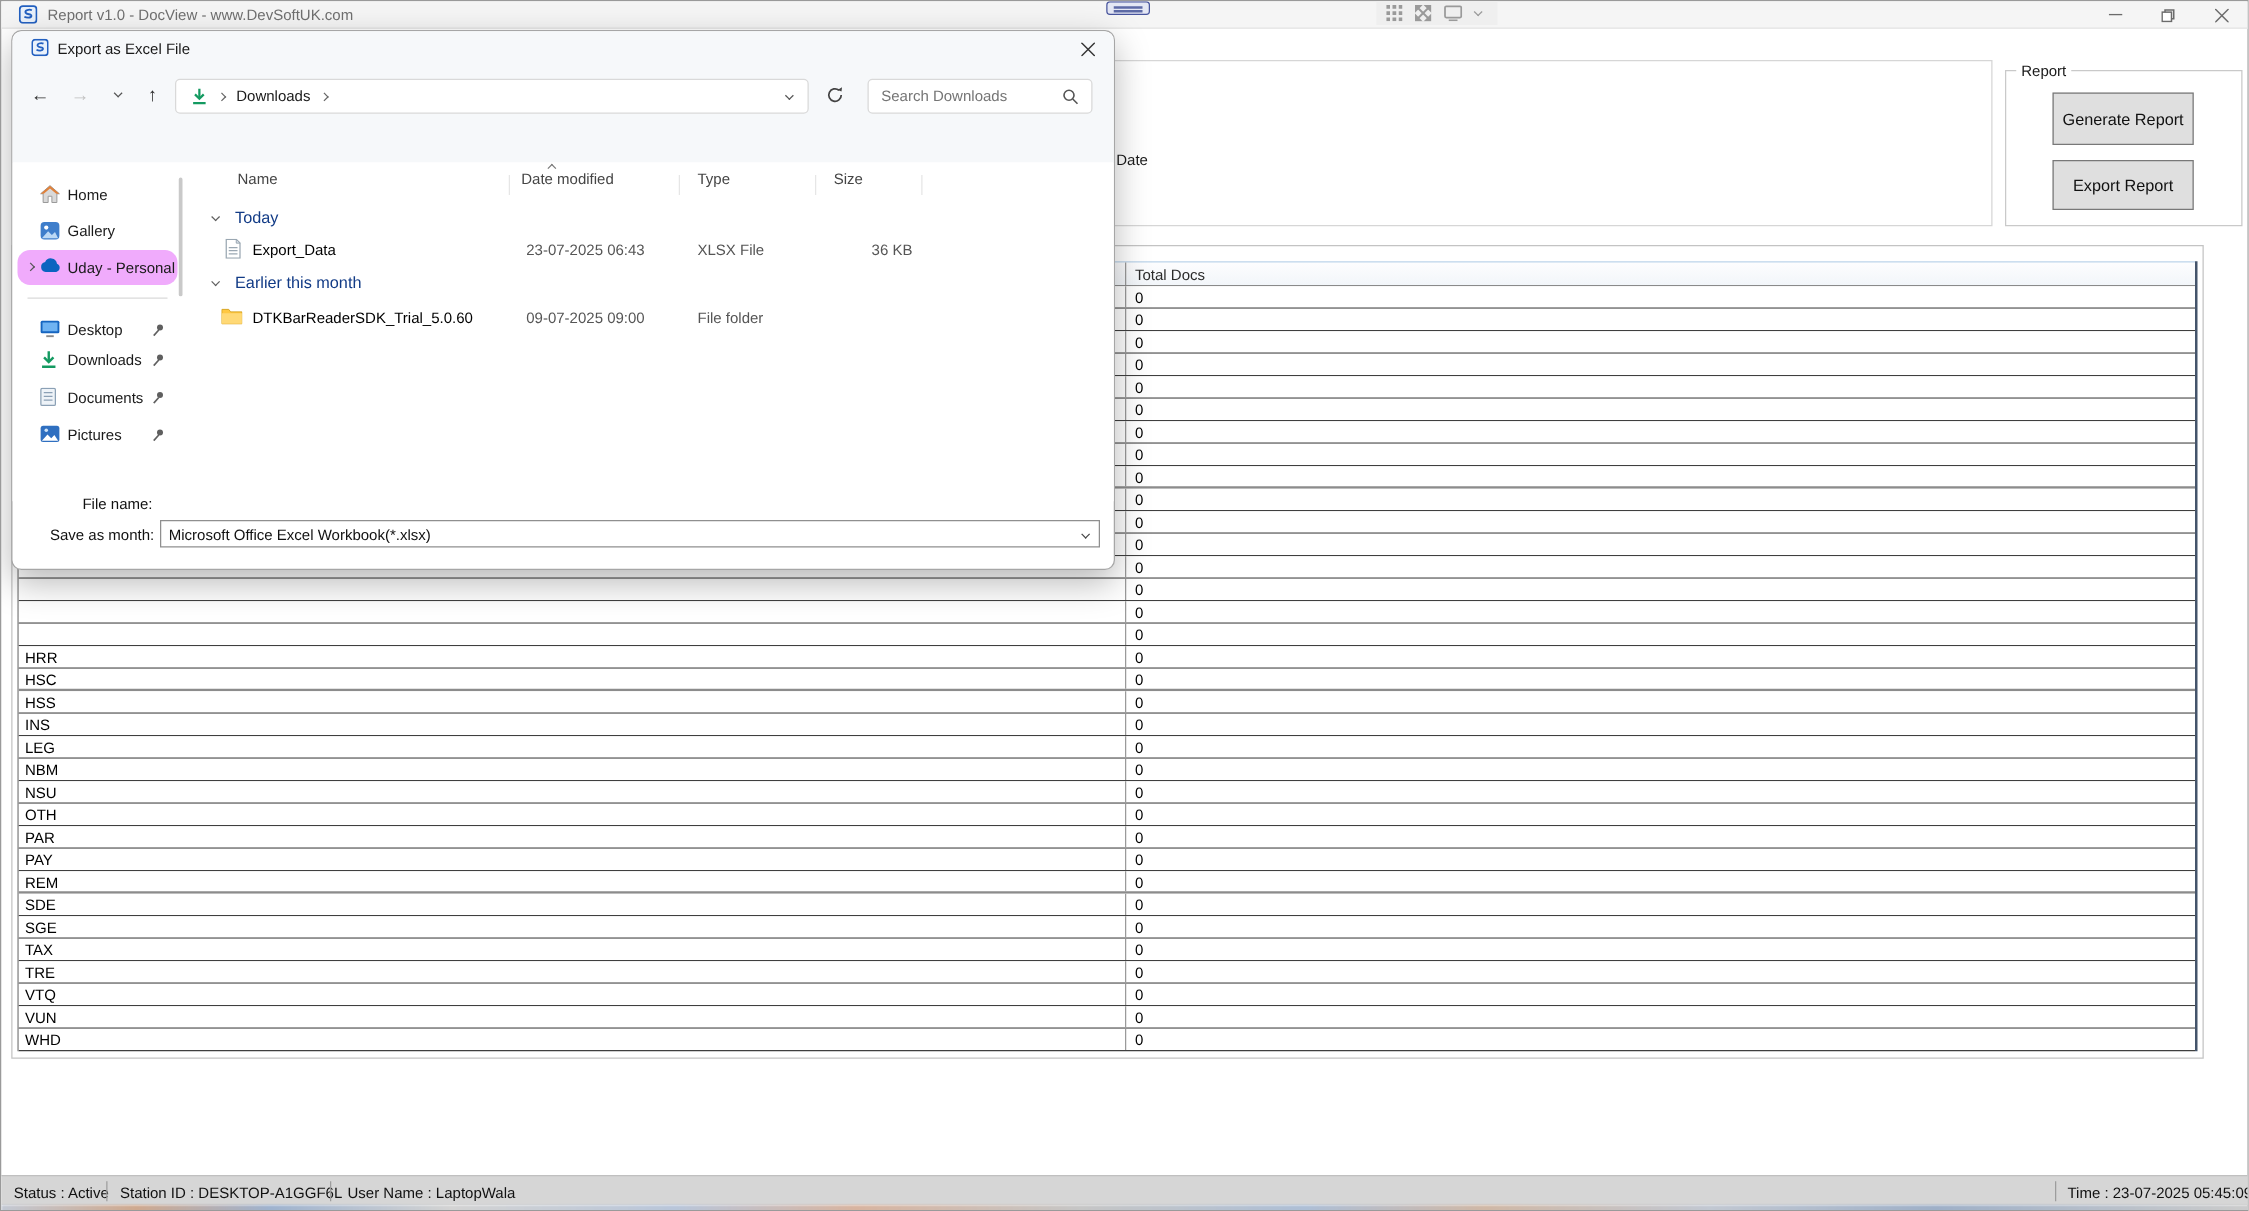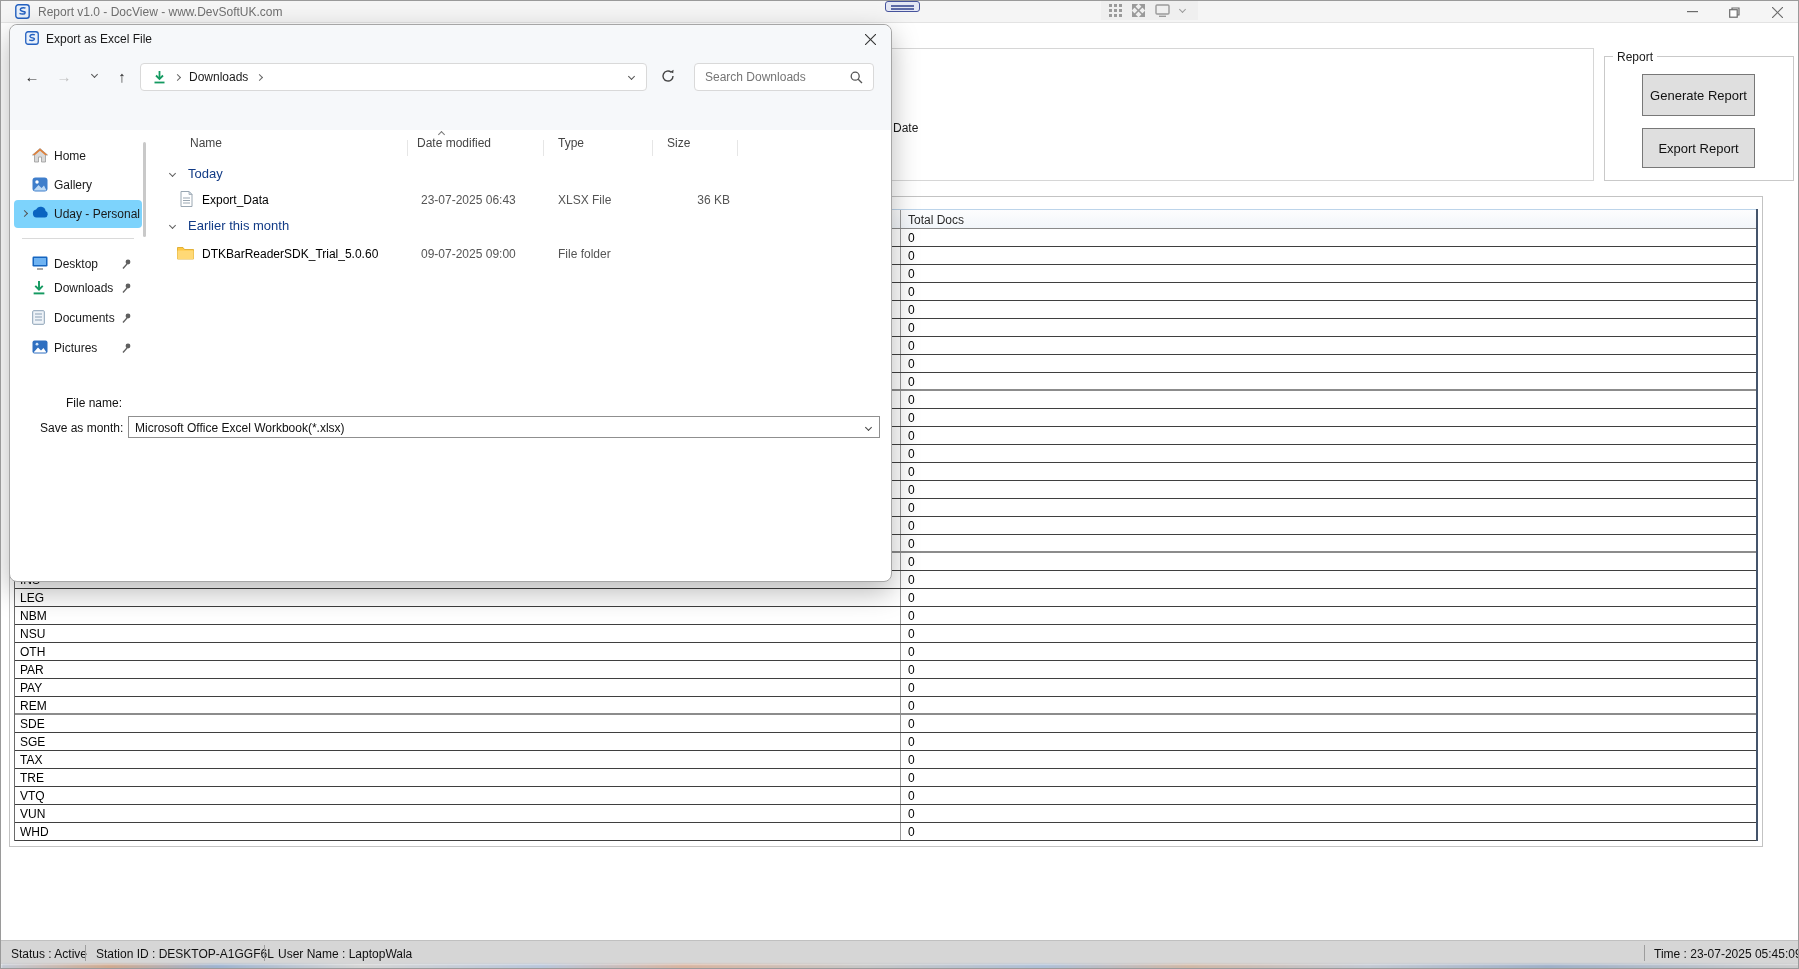--- a/index.html
+++ b/index.html
@@ -50,33 +50,33 @@
 
   
   .statusbar { left:0; top:939px; width:1799px; height:24px; background:#d6d6d6; border-top:1px solid #c0c0c0; font-size:12px; color:#111; }
   .statusbar span { position:absolute; top:6px; white-space:nowrap; }
   .sdiv { position:absolute; top:4px; width:1px; height:16px; background:#9d9d9d; }
   .taskstrip { left:0; top:963px; width:1799px; height:6px;
     background:linear-gradient(90deg,#c3c9d4 0%,#cfa98f 6%,#9fb3cf 12%,#d3d3d3 20%,#b9c6da 30%,#d8b4a0 38%,#c6c6c6 48%,#aebfd6 58%,#d0b8a6 66%,#c2c8d2 76%,#9fb0c8 86%,#cccccc 100%);
     filter:blur(1px); }
 
   
-  .dialog { left:8px; top:23px; width:883px; height:558px; background:#fff; border:1px solid #a6a6a6; border-radius:8px; box-shadow:0 10px 28px rgba(0,0,0,.28); z-index:50; }
+  .dialog { left:8px; top:23px; width:883px; height:432px; background:#fff; border:1px solid #a6a6a6; border-radius:8px; box-shadow:0 10px 28px rgba(0,0,0,.28); z-index:50; }
   .d-chrome { position:absolute; left:0; top:0; right:0; height:105px; background:#f6f8fa; border-radius:8px 8px 0 0; }
   .d-title { position:absolute; left:36px; top:7px; font-size:12px; color:#191919; }
   .d-close { position:absolute; right:8px; top:5px; width:26px; height:18px; display:flex; align-items:center; justify-content:center; color:#333; }
   .navbtn { position:absolute; top:38px; width:24px; height:26px; display:flex; align-items:center; justify-content:center; font-size:15px; color:#2b2b2b; }
   .bar { position:absolute; top:38px; height:28px; background:#fff; border:1px solid #d9d9d9; border-radius:4px; display:flex; align-items:center; font-size:12px; color:#1a1a1a; }
   .addressbar { left:130px; width:507px; padding:0 12px; gap:9px; }
   .searchbar { left:684px; width:180px; padding:0 10px; color:#757575; }
   .toolrow { position:absolute; top:80px; left:0; right:0; height:24px; font-size:12px; color:#1f1f1f; }
   .d-body { position:absolute; left:0; top:105px; right:0; bottom:54px; background:#fff; }
 
   .side-item { position:absolute; left:4px; width:128px; height:28px; border-radius:4px; font-size:12px; color:#1a1a1a; }
-  .side-item.sel { background:#7dd3fc; }
+  .side-item.sel { background:#f0abfc;border-radius:10px; }
   .side-item .ic { position:absolute; left:18px; top:6px; width:16px; height:16px; }
   .side-item .lb { position:absolute; left:40px; top:7px; white-space:nowrap; }
   .side-item .pin { position:absolute; right:10px; top:8px; color:#5f5f5f; }
   .side-sep { position:absolute; left:12px; width:112px; height:1px; background:#dadada; }
   .side-scroll { position:absolute; left:133px; top:12px; width:3px; height:95px; background:#c9c9c9; border-radius:2px; }
 
   .colhdr { position:absolute; top:6px; font-size:12px; color:#454545; white-space:nowrap; }
   .coldiv { position:absolute; top:10px; width:1px; height:16px; background:#e6e6e6; }
   .grplabel { position:absolute; font-size:13px; color:#123b86; white-space:nowrap; }
   .filerow { position:absolute; left:150px; right:12px; height:24px; font-size:12px; color:#555; }

